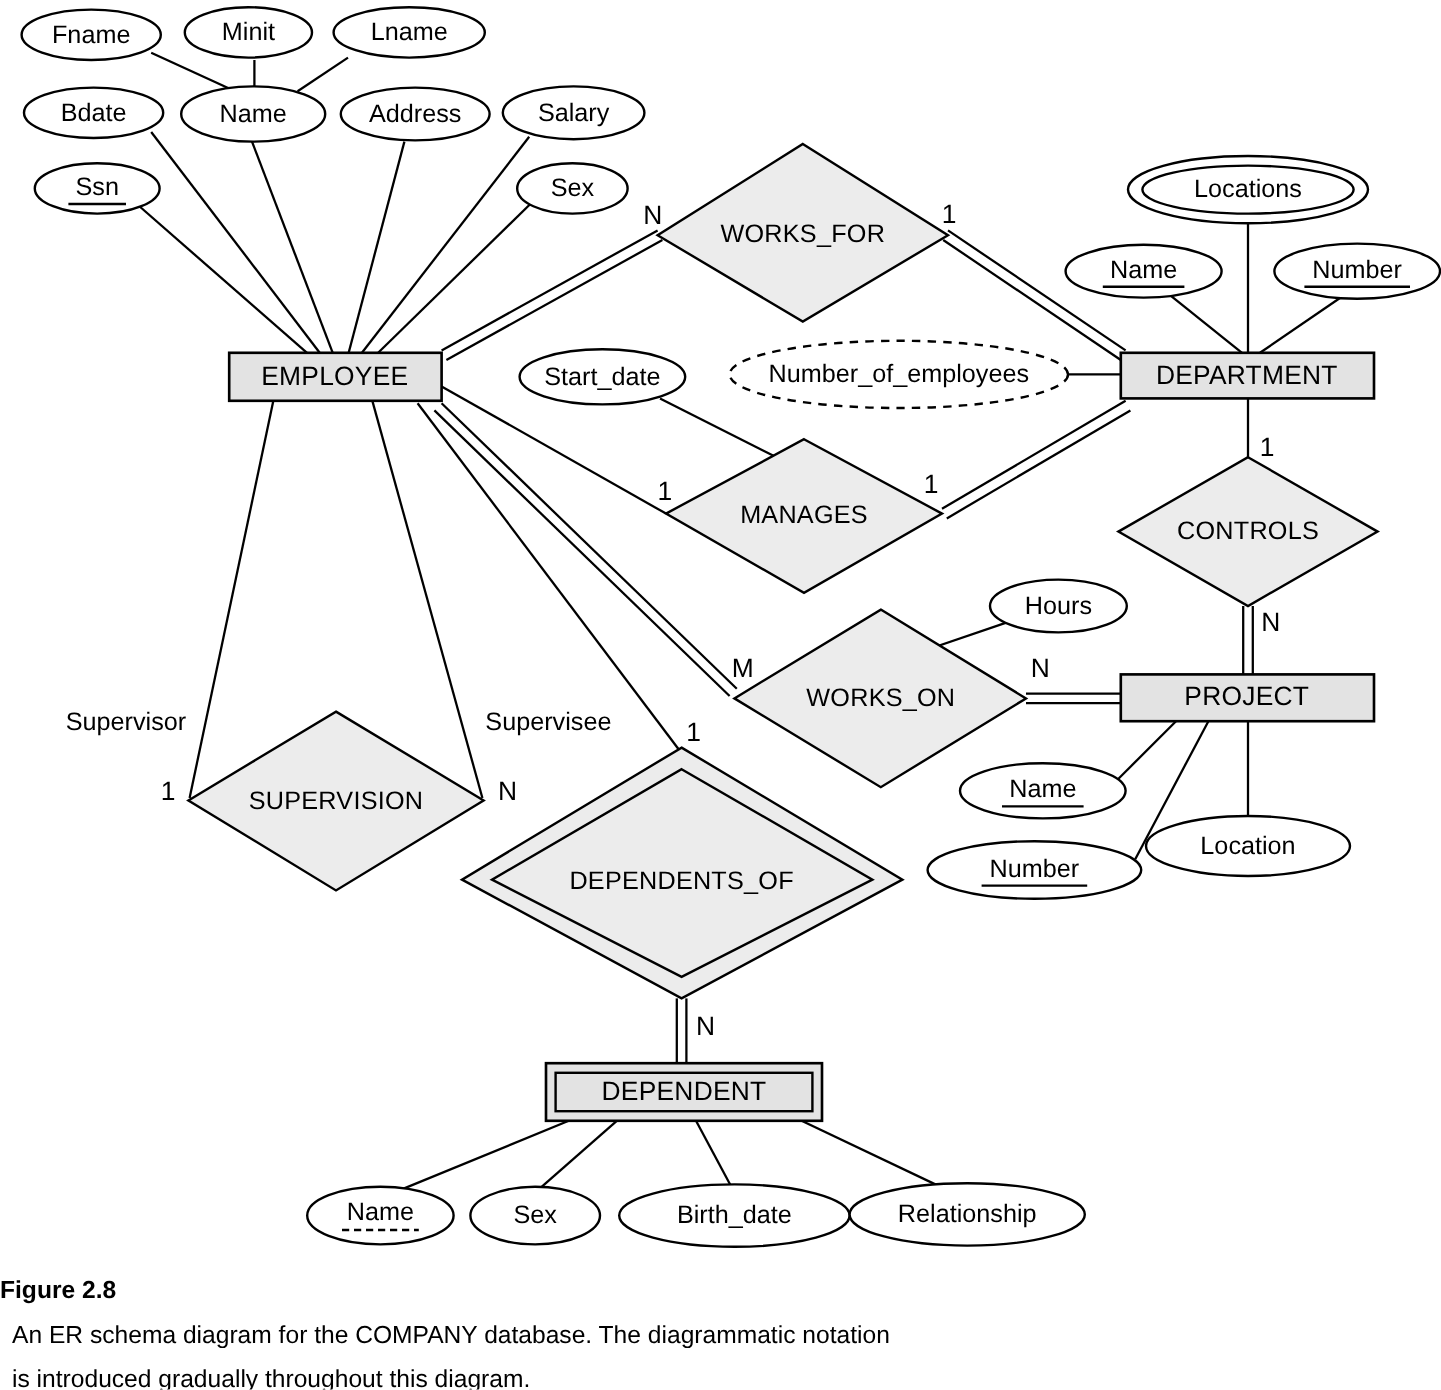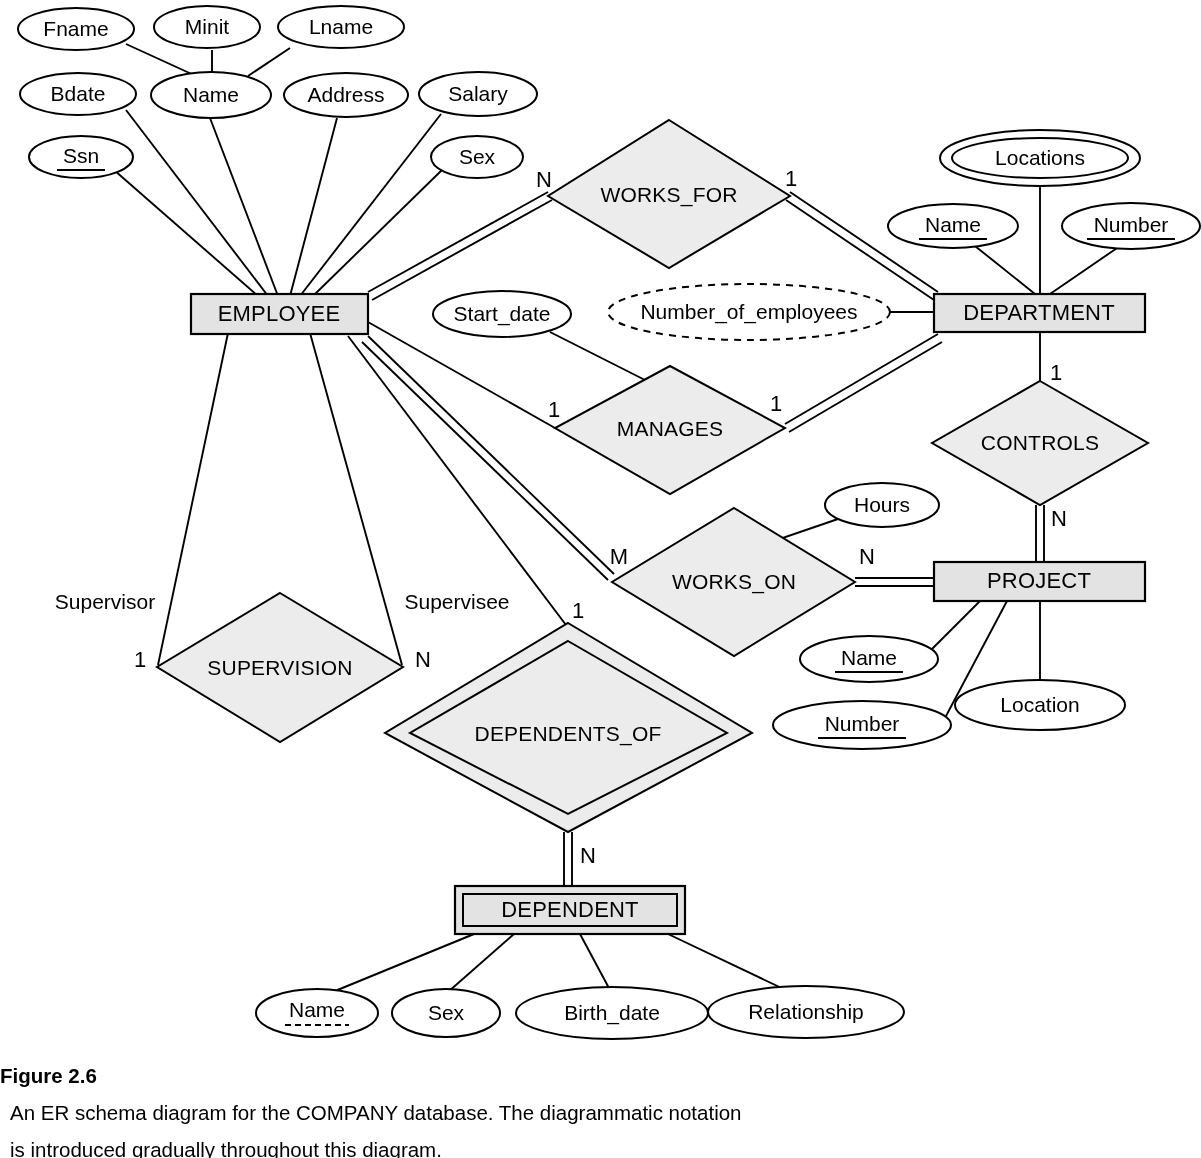--- a/index.html
+++ b/index.html
@@ -376,16 +376,16 @@
   <text class="lbl lbl-card" x="578" y="612">1</text>
   <text class="lbl lbl-card" x="588" y="857">N</text>
 
   <text class="lbl lbl-role" x="105" y="603">Supervisor</text>
   <text class="lbl lbl-role" x="457" y="603">Supervisee</text>
 
 </svg>
 </div>
 
 <div id="caption">
-  <p class="fig-num">Figure 2.6</p>
+  <p class="fig-num">Figure 2.8</p>
   <p class="fig-text">An ER schema diagram for the COMPANY database. The diagrammatic notation</p>
   <p class="fig-text">is introduced gradually throughout this diagram.</p>
 </div>
 
 </body></html>

